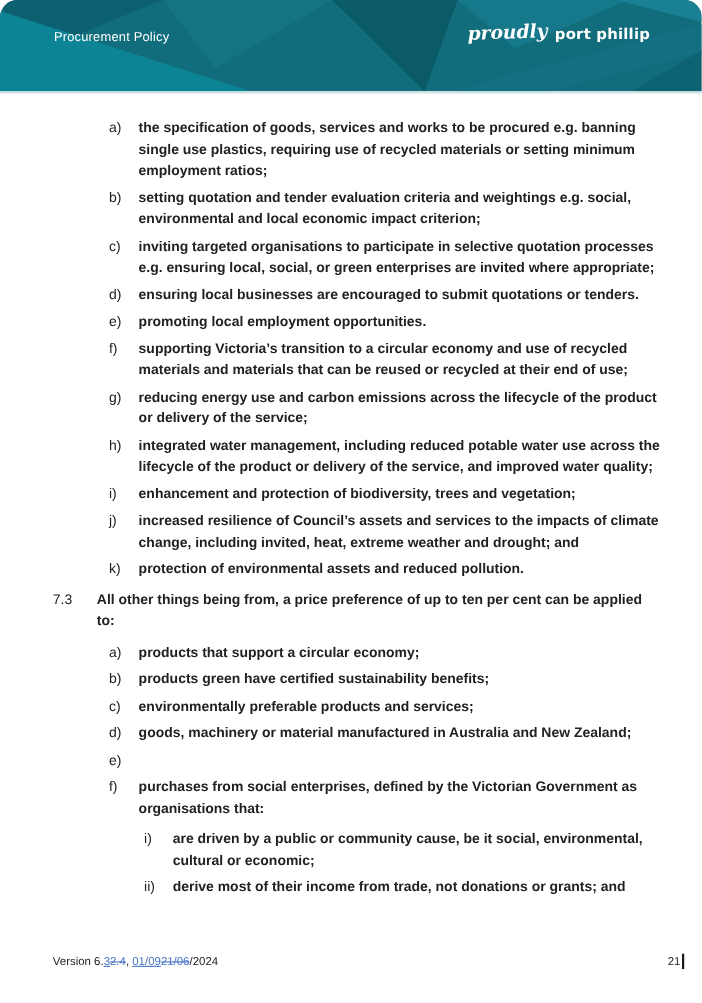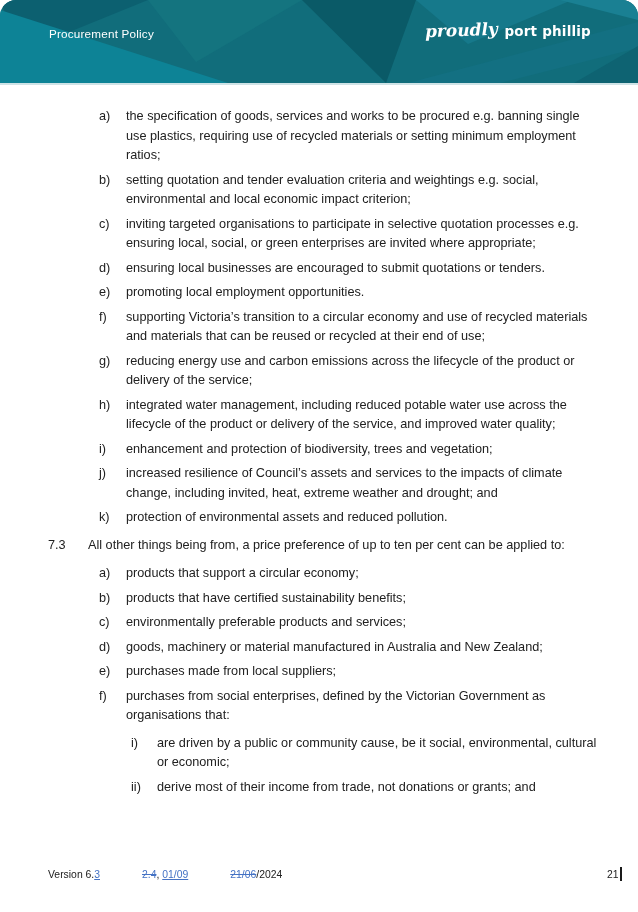--- a/index.html
+++ b/index.html
@@ -13,34 +13,34 @@
   .banner-title{
     position:absolute;left:49px;top:27px;color:#ffffff;
     font-size:11.7px;letter-spacing:.2px;
   }
   .logo{position:absolute;right:47px;top:20px;display:flex;align-items:baseline;gap:7px;color:#ffffff;}
   .logo-script{font-family:"DejaVu Serif", serif;font-style:italic;font-weight:600;font-size:17px;transform:rotate(-2deg);}
   .logo-brand{font-family:"DejaVu Sans", sans-serif;font-weight:800;font-size:13.5px;letter-spacing:.2px;}
   
   .content{position:absolute;top:83px;left:0;right:0;padding-top:24px;font-size:12.7px;line-height:19.5px;}
   .row{display:flex;margin-bottom:5px;}
-  .row .txt{flex:1;margin-right:36px;}
+  .row .txt{flex:1;margin-right:36px;font-weight:bold;}
   .l1{margin-left:99px;}
   .l1 .lbl{width:27px;flex:0 0 27px;}
   .l2{margin-left:131px;}
   .l2 .lbl{width:26px;flex:0 0 26px;}
   .section{margin-left:48px;margin-top:8px;justify-content:flex-end;}
   .section .lbl{width:40px;flex:0 0 40px;}
   .mt9{margin-top:9px;}
   .mt8{margin-top:8px;}
   
   .footer{position:absolute;left:0;right:0;top:866px;height:20px;font-size:10.4px;}
   .version{position:absolute;left:48px;top:3px;white-space:pre;}
   .ins{color:#4472c4;text-decoration:underline;}
-  .del{color:#4472c4;text-decoration:line-through;margin-left:42px;}
+  .del{color:#4472c4;text-decoration:line-through;}
   .pagenum{position:absolute;left:575px;top:3px;margin-left:32px;}
   .change-bar{position:absolute;left:620px;top:1px;width:1.5px;height:14px;background:#1a1a1a;}
 </style>
 </head>
 <body>
 
 <div class="page">
 
   <header class="banner">
     <svg width="638" height="83" viewBox="0 0 638 83" aria-hidden="true">
@@ -112,33 +112,32 @@
       <span class="lbl">7.3</span>
       <span class="txt">All other things being from, a price preference of up to ten per cent can be applied to:</span>
     </div>
 
     <div class="row l1 mt9">
       <span class="lbl">a)</span>
       <span class="txt">products that support a circular economy;</span>
     </div>
     <div class="row l1">
       <span class="lbl">b)</span>
-      <span class="txt">products that have certified sustainability benefits;</span>
+      <span class="txt">products green have certified sustainability benefits;</span>
     </div>
     <div class="row l1">
       <span class="lbl">c)</span>
       <span class="txt">environmentally preferable products and services;</span>
     </div>
     <div class="row l1">
       <span class="lbl">d)</span>
       <span class="txt">goods, machinery or material manufactured in Australia and New Zealand;</span>
     </div>
     <div class="row l1">
       <span class="lbl">e)</span>
-      <span class="txt">purchases made from local suppliers;</span>
     </div>
     <div class="row l1">
       <span class="lbl">f)</span>
       <span class="txt">purchases from social enterprises, defined by the Victorian Government as organisations that:</span>
     </div>
 
     <div class="row l2 mt8">
       <span class="lbl">i)</span>
       <span class="txt">are driven by a public or community cause, be it social, environmental, cultural or economic;</span>
     </div>

